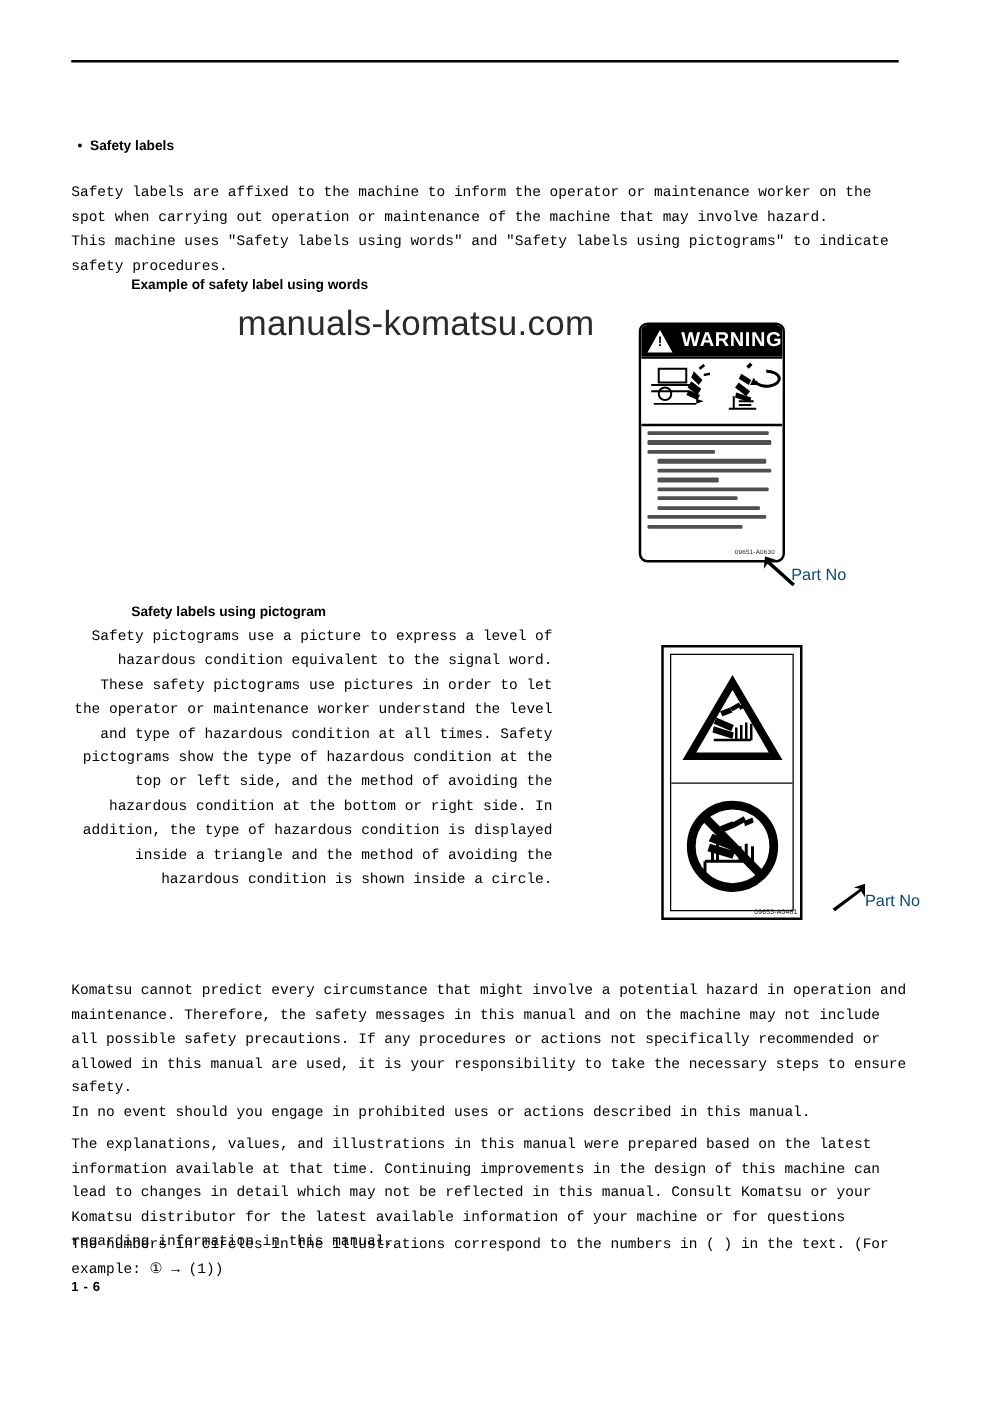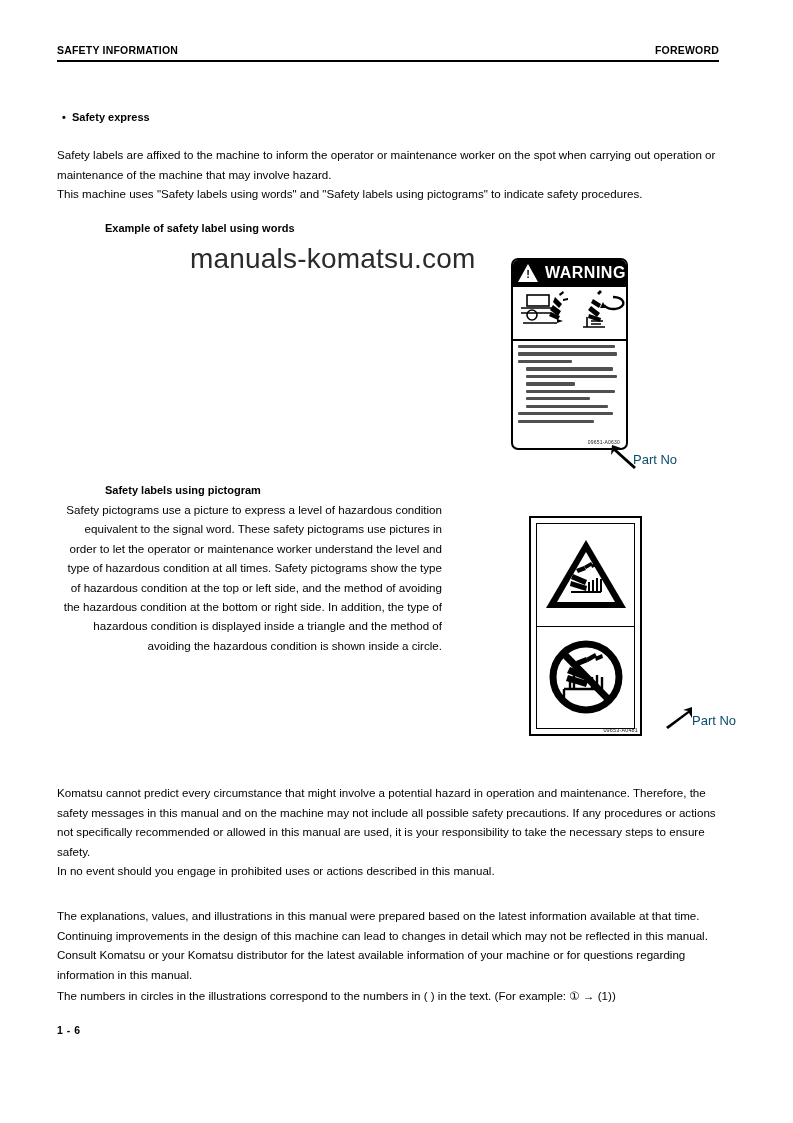--- a/index.html
+++ b/index.html
@@ -54,20 +54,21 @@
   .bullet-head .dot {
     display: inline-block;
     width: 10px;
   }
 
   .para {
     position: absolute;
     font-size: 11.6px;
     line-height: 19.5px;
     color: #000;
+    font-family: Liberation Mono, monospace;
   }
   .para p { margin: 0; }
 
   #intro-para {
     left: 57px;
     top: 145px;
     width: 668px;
   }
 
   .sec-label {
@@ -264,29 +265,25 @@
     font-weight: bold;
     letter-spacing: 0.5px;
   }
 </style>
 </head>
 <body>
 
 <div class="page">
 
   <div class="header">
-    <div class="header-row">
-      <span>SAFETY INFORMATION</span>
-      <span>FOREWORD</span>
-    </div>
     <div class="header-rule"></div>
   </div>
 
   <div class="bullet-head">
-    <span class="dot">•</span><span>Safety express</span>
+    <span class="dot">•</span><span>Safety labels</span>
   </div>
 
   <div class="para" id="intro-para">
     <p>Safety labels are affixed to the machine to inform the operator or maintenance worker on the spot when carrying out operation or maintenance of the machine that may involve hazard.</p>
     <p>This machine uses "Safety labels using words" and "Safety labels using pictograms" to indicate safety procedures.</p>
   </div>
 
   <div class="sec-label" id="example-words-label">Example of safety label using words</div>
 
   <div class="watermark">manuals-komatsu.com</div>

